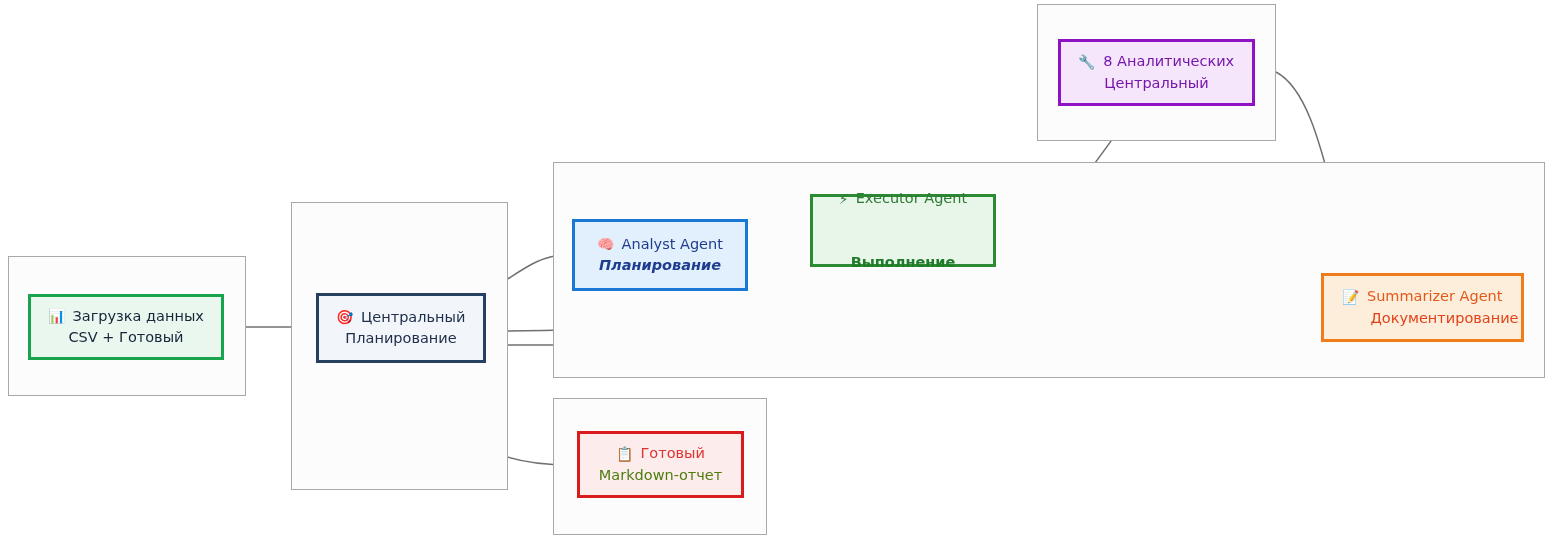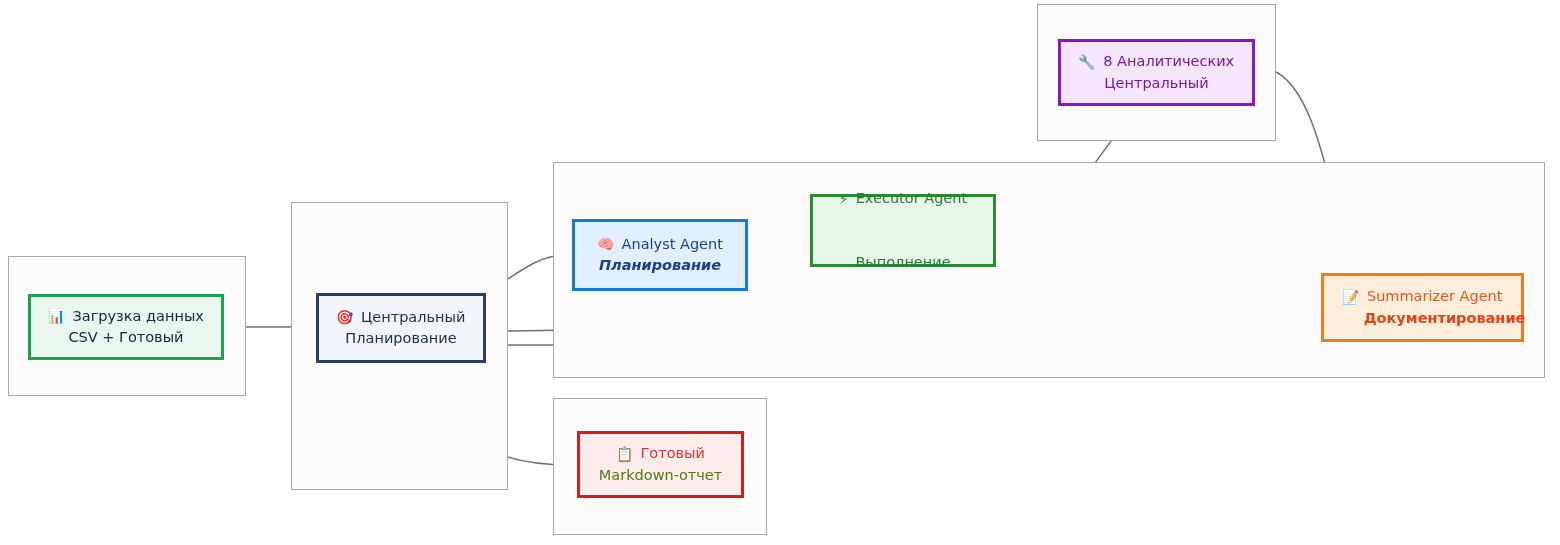--- a/index.html
+++ b/index.html
@@ -30,24 +30,24 @@
   .node .l1{display:flex;align-items:center;gap:7px;white-space:nowrap;}
   .node .l2{white-space:nowrap;}
   .ico{font-size:14px;line-height:1;display:inline-block;}
 
   
   .n-green{background:#eaf7ee;border:3px solid #17a44c;color:#19243a;}
   .n-navy {background:#f2f6fb;border:3px solid #27405f;color:#21304a;}
   .n-blue {background:#e2f0fd;border:3px solid #1878d4;color:#1f3d8f;}
   .n-blue .l2{font-weight:bold;color:#1f3d8f;font-style:italic;}
   .n-exec {background:#e8f5e9;border:3px solid #2a8b33;color:#2f7a35;}
-  .n-exec .l2{font-weight:normal;color:#217a2b;margin-top:42px;}
+  .n-exec .l2{font-weight:bold;color:#217a2b;margin-top:42px;}
   .n-purple{background:#f6e6fb;border:3px solid #8f12c4;color:#7716ab;}
   .n-orange{background:#fdeedb;border:3px solid #f07c1b;color:#e2591a;}
-  .n-orange .l2{font-weight:bold;color:#e2431a;margin-left:44px;}
+  .n-orange .l2{font-weight:normal;color:#e2431a;margin-left:44px;}
   .n-red{background:#fdecec;border:3px solid #da1b1b;color:#e03434;}
   .n-red .l2{color:#4d7c0f;}
   .n-green .l1,.n-green .l2{color:#19243a;}
   .n-navy .l1,.n-navy .l2{color:#21304a;}
 </style>
 </head>
 <body>
 
 <div id="stage">
 

